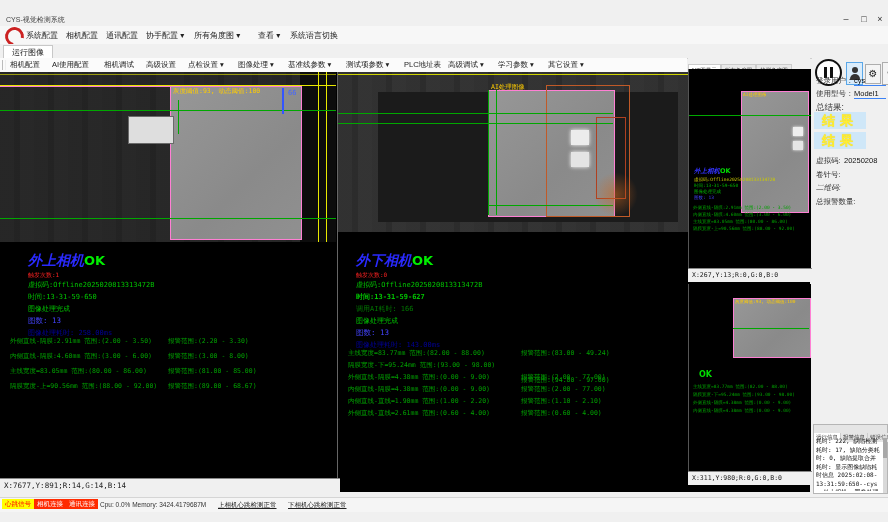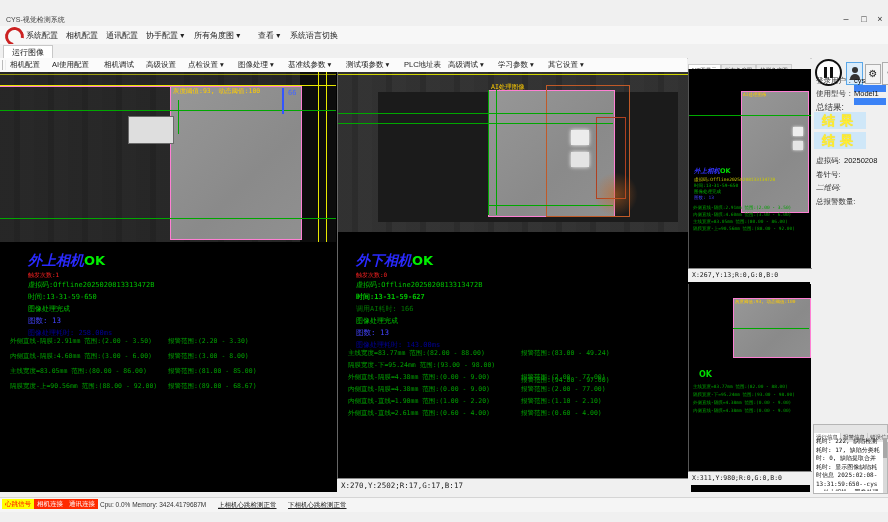--- a/index.html
+++ b/index.html
@@ -40,21 +40,21 @@
   
   .thumbtab{font-size:5.5px;color:#333;padding:0 3px;line-height:10px;height:10px;background:#e9e9e9;border:1px solid #ccc;display:inline-block;}
   .thumbtab.active{background:#fff;}
   .mini-title{font-family:"DejaVu Serif","Liberation Serif",serif;font-style:italic;font-weight:bold;font-size:6.5px;color:#3333ff;white-space:nowrap;}
   .mini-ok{font-weight:bold;font-size:6.5px;color:#00dd00;font-family:"DejaVu Sans",sans-serif;font-style:normal;}
   .mini-line{font-size:4.5px;font-family:"DejaVu Sans Mono",monospace;white-space:nowrap;}
   .mini-meas{font-size:4.5px;color:#00a000;font-family:"DejaVu Sans Mono",monospace;white-space:nowrap;}
   
   .sidebar{left:812px;top:56px;width:76px;height:438px;background:#f0f0f0;}
   .fld-label{font-size:7.5px;color:#333;white-space:nowrap;}
-  .fld-value{font-size:7.5px;color:#111;border-bottom:7px solid #3b82f6;white-space:nowrap;}
+  .fld-value{font-size:7.5px;color:#111;border-bottom:1px solid #3b82f6;white-space:nowrap;}
   .resultbox{width:52px;height:17px;background:#cfe7f8;color:#ffee33;font-weight:bold;font-size:13px;text-align:center;line-height:17px;letter-spacing:5px;text-shadow:0 0 1px #e8c800;}
   .pausebtn{width:23px;height:23px;border:2px solid #111;border-radius:50%;background:#fff;}
   .pausebar{position:absolute;top:6px;width:3px;height:11px;background:#111;}
   .sbtn{border:1px solid #adadad;background:#f4f4f4;text-align:center;}
   .sbtn.sel{border:1px solid #5aa7e8;background:#d9ecfb;}
   .infobox{background:#fff;border:1px solid #b5b5b5;}
   .infotab{font-size:5.5px;color:#333;display:inline-block;padding:0 2px;line-height:9px;background:#e5e5e5;border-right:1px solid #ccc;}
   .infotab.active{background:#fff;}
   .infotext{font-size:6px;line-height:8.5px;color:#111;font-family:"DejaVu Sans Mono",monospace;word-break:break-all;}
   .scroll{background:#d9d9d9;}
@@ -138,20 +138,21 @@
 
     <span class="abs meas" style="left:10px;top:265px;">外侧直线-隔膜:2.91mm 范围:(2.00 - 3.50)</span>
     <span class="abs meas" style="left:168px;top:265px;">报警范围:(2.20 - 3.30)</span>
     <span class="abs meas" style="left:10px;top:280px;">内侧直线-隔膜:4.60mm 范围:(3.00 - 6.00)</span>
     <span class="abs meas" style="left:168px;top:280px;">报警范围:(3.00 - 8.00)</span>
     <span class="abs meas" style="left:10px;top:295px;">主线宽度=83.05mm 范围:(80.00 - 86.00)</span>
     <span class="abs meas" style="left:168px;top:295px;">报警范围:(81.00 - 85.00)</span>
     <span class="abs meas" style="left:10px;top:310px;">隔膜宽度-上=90.56mm 范围:(88.00 - 92.00)</span>
     <span class="abs meas" style="left:168px;top:310px;">报警范围:(89.00 - 68.67)</span>
   </div>
+  <div class="abs coordbar" style="left:0;top:478px;width:336px;height:14px;">X:7677,Y:891;R:14,G:14,B:14</div>
 
   <div class="abs panel" style="left:337px;top:72px;width:350px;height:406px;border-left:1px solid #666;">
     <div class="abs photo" style="left:0;top:0;width:350px;height:160px;background:#383838;">
       <div class="abs stripes" style="left:0;top:0;width:350px;height:160px;opacity:.55;"></div>
       <div class="abs" style="left:40px;top:20px;width:300px;height:130px;background:#1b1b1b;"></div>
       <div class="abs hline" style="left:0;top:2px;width:350px;background:#cfd400;"></div>
       <div class="abs block" style="left:150px;top:18px;width:125px;height:125px;"></div>
       <div class="abs" style="left:233px;top:58px;width:18px;height:15px;background:#ececec;box-shadow:0 0 4px #fff;"></div>
       <div class="abs" style="left:233px;top:80px;width:18px;height:15px;background:#e4e4e4;box-shadow:0 0 4px #fff;"></div>
       <div class="abs" style="left:208px;top:13px;width:82px;height:130px;border:1px solid #c05a28;"></div>
@@ -180,21 +181,20 @@
     <span class="abs meas" style="left:183px;top:304px;text-align:center;">报警范围:(94.00 - 97.00)</span>
     <span class="abs meas" style="left:10px;top:301px;">外侧直线-隔膜=4.38mm 范围:(0.00 - 9.00)</span>
     <span class="abs meas" style="left:183px;top:301px;">报警范围:(2.00 - 77.00)</span>
     <span class="abs meas" style="left:10px;top:313px;">内侧直线-隔膜=4.38mm 范围:(0.00 - 9.00)</span>
     <span class="abs meas" style="left:183px;top:313px;">报警范围:(2.00 - 77.00)</span>
     <span class="abs meas" style="left:10px;top:325px;">内侧直线-直线=1.90mm 范围:(1.00 - 2.20)</span>
     <span class="abs meas" style="left:183px;top:325px;">报警范围:(1.10 - 2.10)</span>
     <span class="abs meas" style="left:10px;top:337px;">外侧直线-直线=2.61mm 范围:(0.60 - 4.00)</span>
     <span class="abs meas" style="left:183px;top:337px;">报警范围:(0.60 - 4.00)</span>
   </div>
-  <div class="abs coordbar" style="left:337px;top:478px;width:350px;height:14px;">X:270,Y:2502;R:17,G:17,B:17</div>
 
   <div class="abs" style="left:688px;top:58px;width:122px;height:11px;background:#f0f0f0;">
     <span class="thumbtab active">NG图显示</span><span class="thumbtab">所有角度图</span><span class="thumbtab">检测角度图</span>
   </div>
 
   <div class="abs panel" style="left:688px;top:69px;width:122px;height:199px;border-left:1px solid #555;">
     <div class="abs block" style="left:52px;top:22px;width:66px;height:120px;"></div>
     <div class="abs" style="left:104px;top:58px;width:10px;height:9px;background:#eee;box-shadow:0 0 3px #fff;"></div>
     <div class="abs" style="left:104px;top:72px;width:10px;height:9px;background:#e6e6e6;box-shadow:0 0 3px #fff;"></div>
     <span class="abs" style="left:54px;top:23px;font-size:4.5px;color:#ffcc00;font-family:'DejaVu Sans Mono',monospace;">AI处理图像</span>

